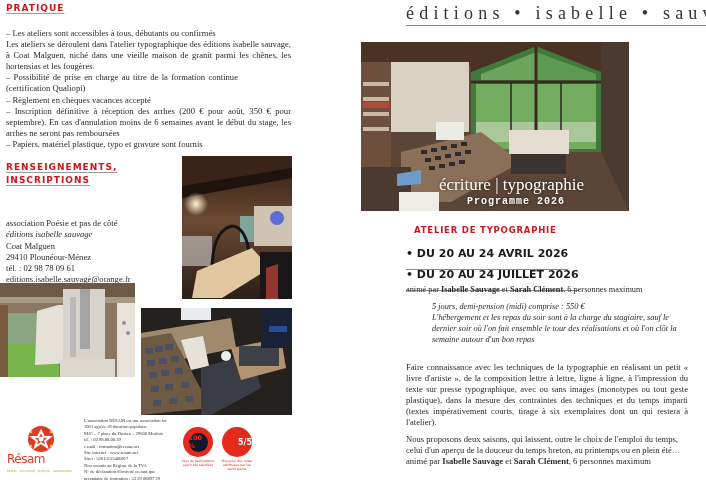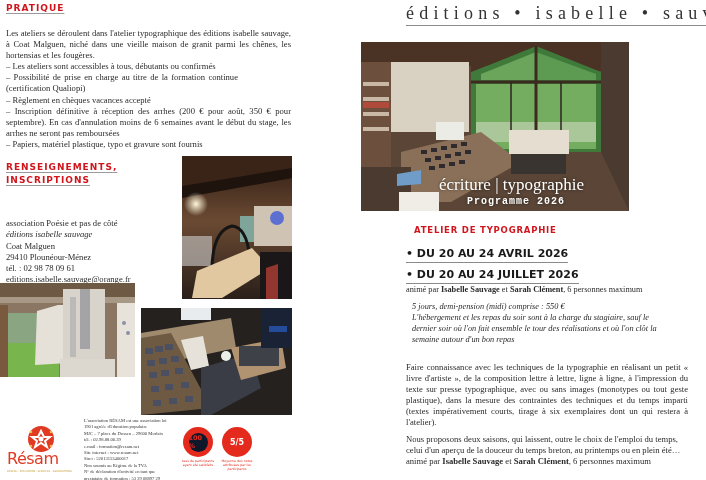--- a/index.html
+++ b/index.html
@@ -8,42 +8,42 @@
   .abs { position:absolute; }
   .heading { font-family:"DejaVu Sans", "Liberation Sans", sans-serif; font-weight:bold; color:#d0141c;
              font-size:9px; letter-spacing:1px; text-decoration:underline; text-decoration-color:#9a9a9a;
              text-underline-offset:2px; line-height:13px; }
   .body-text { font-size:8.6px; line-height:11.1px; color:#2b2b2b; }
   .body-text p { margin:0; }
   .photo { position:absolute; overflow:hidden; }
   .brand { font-family:"Liberation Serif", serif; font-size:18px; letter-spacing:5.2px; color:#333;
            border-bottom:1px solid #8a8a8a; padding-bottom:1px; white-space:nowrap; }
   .date-line { font-family:"DejaVu Sans", sans-serif; font-weight:bold; font-size:11px; color:#1a1a1a;
-               border-bottom:1.5px solid #8a8a8a; display:inline-block; line-height:14px; padding-bottom:1px; }
+               border-bottom:1.5px solid #8a8a8a; display:inline-block; line-height:14px; padding-bottom:8px; }
   .cover-title { font-family:"Liberation Serif", serif; color:#fff; font-size:17px; white-space:nowrap;
                  text-shadow:0 0 3px rgba(0,0,0,.6); }
   .cover-sub { font-family:Liberation Mono, monospace; font-weight:bold; color:#fff; font-size:10px;
                letter-spacing:1px; white-space:nowrap; text-shadow:0 0 3px rgba(0,0,0,.6); }
   .italic { font-style:italic; }
   .tiny { font-size:4.6px; line-height:6.4px; color:#333; }
   .badge { position:absolute; border-radius:50%; background:#e42a1d; display:flex; align-items:center; justify-content:center; }
   .badge-inner { border-radius:50%; background:#0f172a; display:flex; align-items:center; justify-content:center;
                  color:#e42a1d; font-family:"DejaVu Sans", sans-serif; font-weight:bold; font-size:6.5px; }
   .badge-label { position:absolute; font-family:"DejaVu Sans", sans-serif; font-size:3.2px; line-height:4px; color:#e42a1d; text-align:center; }
 </style>
 </head>
 <body>
 
 <div>
 
   <div class="abs heading" style="left:6px;top:2px;">PRATIQUE</div>
 
   <div class="abs body-text" style="left:6px;top:28px;width:285px;text-align:justify;">
+    <p>– Les ateliers sont accessibles à tous, débutants ou confirmés</p>
     <p>Les ateliers se déroulent dans l'atelier typographique des éditions isabelle sauvage, à Coat Malguen, niché dans une vieille maison de granit parmi les chênes, les hortensias et les fougères.</p>
-    <p>– Les ateliers sont accessibles à tous, débutants ou confirmés</p>
     <p style="width:232px;">– Possibilité de prise en charge au titre de la formation continue (certification Qualiopi)</p>
     <p>– Règlement en chèques vacances accepté</p>
     <p>– Inscription définitive à réception des arrhes (200 € pour août, 350 € pour septembre). En cas d'annulation moins de 6 semaines avant le début du stage, les arrhes ne seront pas remboursées</p>
     <p>– Papiers, matériel plastique, typo et gravure sont fournis</p>
   </div>
 
   <div class="abs heading" style="left:6px;top:161px;">
     <div>RENSEIGNEMENTS,</div>
     <div>INSCRIPTIONS</div>
   </div>
@@ -140,21 +140,21 @@
   <div class="abs" style="left:4px;top:425px;width:72px;height:55px;">
     <svg width="72" height="36" viewBox="0 0 72 36">
       <circle cx="37" cy="14" r="13" fill="#e03a23"></circle>
       <polygon points="37,6 40,12 46,12 41,16 43,22 37,18 31,22 33,16 28,12 34,12" fill="none" stroke="#fff" stroke-width="2"></polygon>
       <circle cx="37" cy="14" r="2.5" fill="#fff"></circle>
       <circle cx="27" cy="7" r="1.3" fill="#f2b84a"></circle>
         <circle cx="47" cy="7" r="1.3" fill="#f2b84a"></circle>
       <circle cx="27" cy="21" r="1.3" fill="#f2b84a"></circle>
         <circle cx="47" cy="21" r="1.3" fill="#f2b84a"></circle>
     </svg>
-    <div style="position:absolute;left:3px;top:24px;font-family:'DejaVu Sans',sans-serif;font-size:16px;color:#e03a23;line-height:20px;letter-spacing:-0.5px;">Résam</div>
+    <div style="position:absolute;left:3px;top:24px;font-family:'DejaVu Sans',sans-serif;font-size:12px;color:#e03a23;line-height:20px;letter-spacing:-0.5px;">Résam</div>
     <div style="position:absolute;left:3px;top:45px;font-family:'DejaVu Sans',sans-serif;font-size:2.6px;color:#c9a23a;white-space:nowrap;line-height:3px;">RÉSEAU · ÉDUCATION · SERVICES · ASSOCIATIONS</div>
   </div>
 
   <div class="abs tiny" style="left:84px;top:418px;width:90px;">
     <div>L'association RÉSAM est une association loi</div>
     <div>1901 agréée d'éducation populaire</div>
     <div>MJC – 7 place du Dossen – 29600 Morlaix</div>
     <div>tél. : 02.98.88.00.39</div>
     <div>e.mail : formation@resam.net</div>
     <div>Site internet : www.resam.net</div>
@@ -162,21 +162,21 @@
     <div>Non soumis au Régime de la TVA</div>
     <div>N° de déclaration d'activité en tant que</div>
     <div>prestataire de formation : 53 29 08897 29</div>
   </div>
 
   <div class="badge" style="left:183px;top:427px;width:30px;height:30px;">
     <div class="badge-inner" style="width:19px;height:19px;">100 %</div>
   </div>
   <div class="badge-label" style="left:180px;top:459px;width:36px;">taux de participants ayant été satisfaits</div>
 
-  <div class="badge" style="left:222px;top:427px;width:30px;height:30px;">
+  <div class="badge" style="left:222px;top:427px;width:30px;height:30px;justify-content:flex-end;">
     <span style="color:#fff;font-family:'DejaVu Sans',sans-serif;font-weight:bold;font-size:8px;">5/5</span>
   </div>
   <div class="badge-label" style="left:219px;top:459px;width:36px;">Moyenne des notes attribuées par les participants</div>
 </div>
 
 <div>
 
   <div class="abs brand" style="left:406px;top:3px;">éditions • isabelle • sauvage</div>
 
   <div class="photo" style="left:361px;top:42px;width:268px;height:169px;">
@@ -237,21 +237,21 @@
     <span class="date-line">• DU 20 AU 24 AVRIL 2026</span>
   </div>
   <div class="abs" style="left:406px;top:264px;">
     <span class="date-line">• DU 20 AU 24 JUILLET 2026</span>
   </div>
 
   <div class="abs body-text" style="left:406px;top:284px;white-space:nowrap;font-size:8.3px;">
     <span>animé par </span><b>Isabelle Sauvage</b><span> et </span><b>Sarah Clément</b><span>, 6 personnes maximum</span>
   </div>
 
-  <div class="abs body-text italic" style="left:412px;top:301px;width:255px;font-size:8.3px;">
+  <div class="abs body-text italic" style="left:432px;top:301px;width:255px;font-size:8.3px;">
     <p>5 jours, demi-pension (midi) comprise : 550 €</p>
     <p>L'hébergement et les repas du soir sont à la charge du stagiaire, sauf le dernier soir où l'on fait ensemble le tour des réalisations et où l'on clôt la semaine autour d'un bon repas</p>
   </div>
 
   <div class="abs body-text" style="left:406px;top:362px;width:282px;text-align:justify;font-size:8.6px;">Faire connaissance avec les techniques de la typographie en réalisant un petit « livre d'artiste », de la composition lettre à lettre, ligne à ligne, à l'impression du texte sur presse typographique, avec ou sans images (monotypes ou tout geste plastique), dans la mesure des contraintes des techniques et du temps imparti (textes impérativement courts, tirage à six exemplaires dont un qui restera à l'atelier).</div>
 
   <div class="abs body-text" style="left:406px;top:422px;width:282px;font-size:8.6px;margin-top:12px;">
     <p>Nous proposons deux saisons, qui laissent, outre le choix de l'emploi du temps, celui d'un aperçu de la douceur du temps breton, au printemps ou en plein été…</p>
     <p>
       <span>animé par </span><b>Isabelle Sauvage</b><span> et </span><b>Sarah Clément</b><span>, 6 personnes maximum</span>

